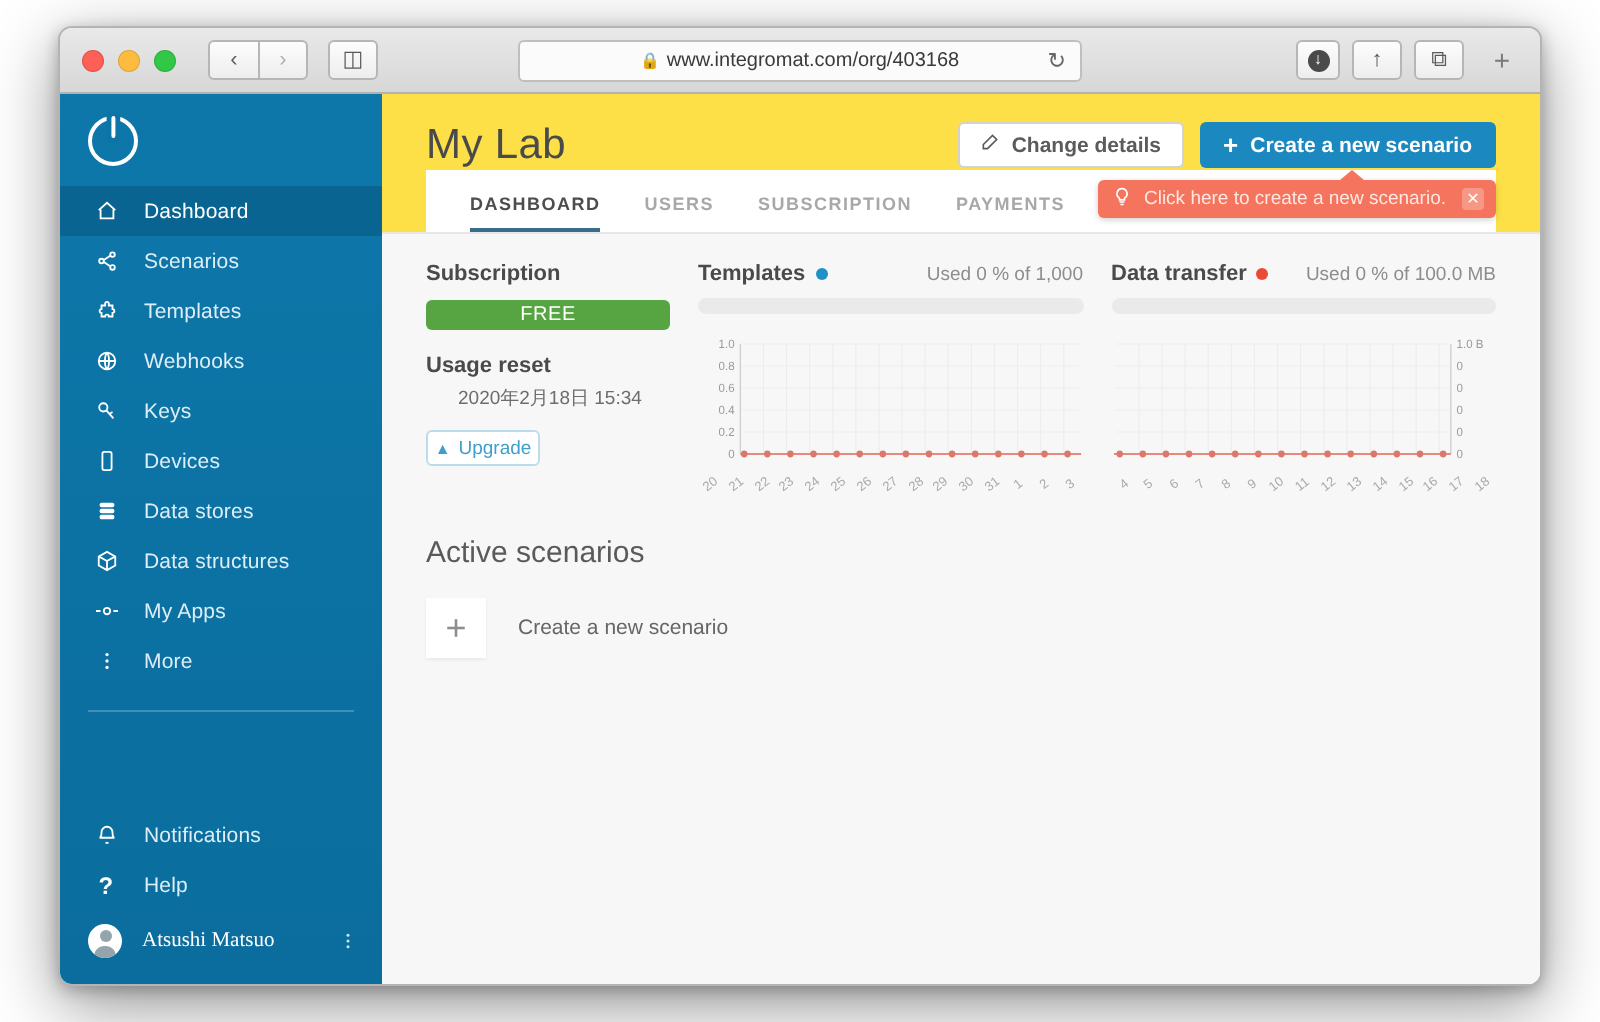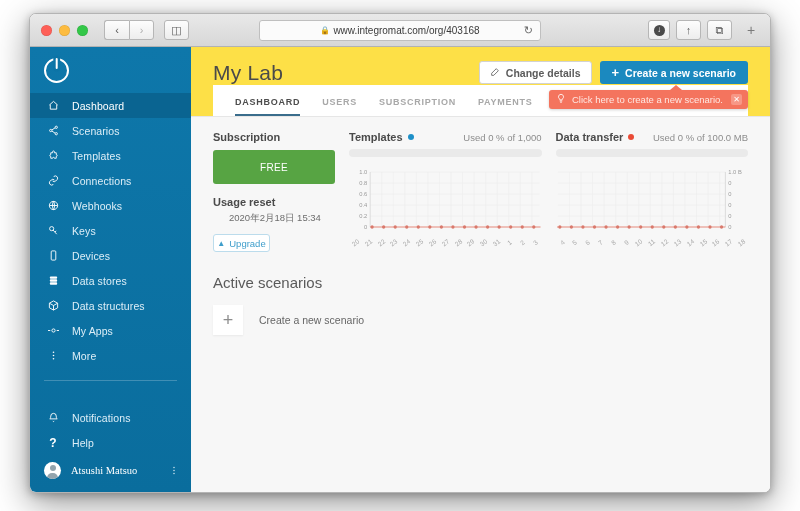--- a/index.html
+++ b/index.html
@@ -198,21 +198,21 @@
   }
   .tab.active { color: #4d4d4d; border-bottom-color: #3a6d8c; }
   #header-rule { height: 1px; background: #e6e6e6; }
 
   
   #panels-row { display: flex; padding: 14px 22px 0 22px; gap: 14px; }
   #subscription-panel { width: 122px; flex: 0 0 122px; }
   .panel-title { font-size: 11px; font-weight: 700; color: #4a4a4a; }
 
   #plan-badge {
-    margin-top: 7px; height: 34px;
+    margin-top: 7px; height: 15px;
     background: #57a443; border-radius: 3px;
     color: #ffffff; font-size: 10px;
     display: flex; align-items: center; justify-content: center;
     letter-spacing: .3px;
   }
   #usage-reset-title { margin-top: 12px; font-size: 11px; font-weight: 700; color: #4a4a4a; }
   #usage-reset-value { margin-top: 4px; font-size: 9.5px; color: #6d6d6d; margin-left: 16px; }
   #upgrade-button {
     margin-top: 9px; height: 18px; width: 57px;
     border: 1px solid #bcdcec; border-radius: 3px;
@@ -313,29 +313,20 @@
 
       <div class="nav-item">
         <span class="ico">
           <svg width="11" height="11" viewBox="0 0 24 24" fill="none" stroke="currentColor" stroke-width="2">
               <path d="M10 4a2 2 0 114 0v2h4v4a2 2 0 110 4v4h-4a2 2 0 10-4 0H6v-4a2 2 0 110-4V6h4z"></path>
             </svg>
         </span>
         <span class="nav-label">Templates</span>
       </div>
 
-      <div class="nav-item">
-        <span class="ico">
-          <svg width="11" height="11" viewBox="0 0 24 24" fill="none" stroke="currentColor" stroke-width="2">
-              <path d="M10 13a5 5 0 007 0l3-3a5 5 0 00-7-7l-1 1"></path>
-              <path d="M14 11a5 5 0 00-7 0l-3 3a5 5 0 007 7l1-1"></path>
-            </svg>
-        </span>
-        <span class="nav-label">Connections</span>
-      </div>
 
       <div class="nav-item">
         <span class="ico">
           <svg width="11" height="11" viewBox="0 0 24 24" fill="none" stroke="currentColor" stroke-width="2">
               <circle cx="12" cy="12" r="9"></circle>
               <path d="M3 12h18M12 3c3 3.5 3 14.5 0 18M12 3c-3 3.5-3 14.5 0 18"></path>
             </svg>
         </span>
         <span class="nav-label">Webhooks</span>
       </div>

